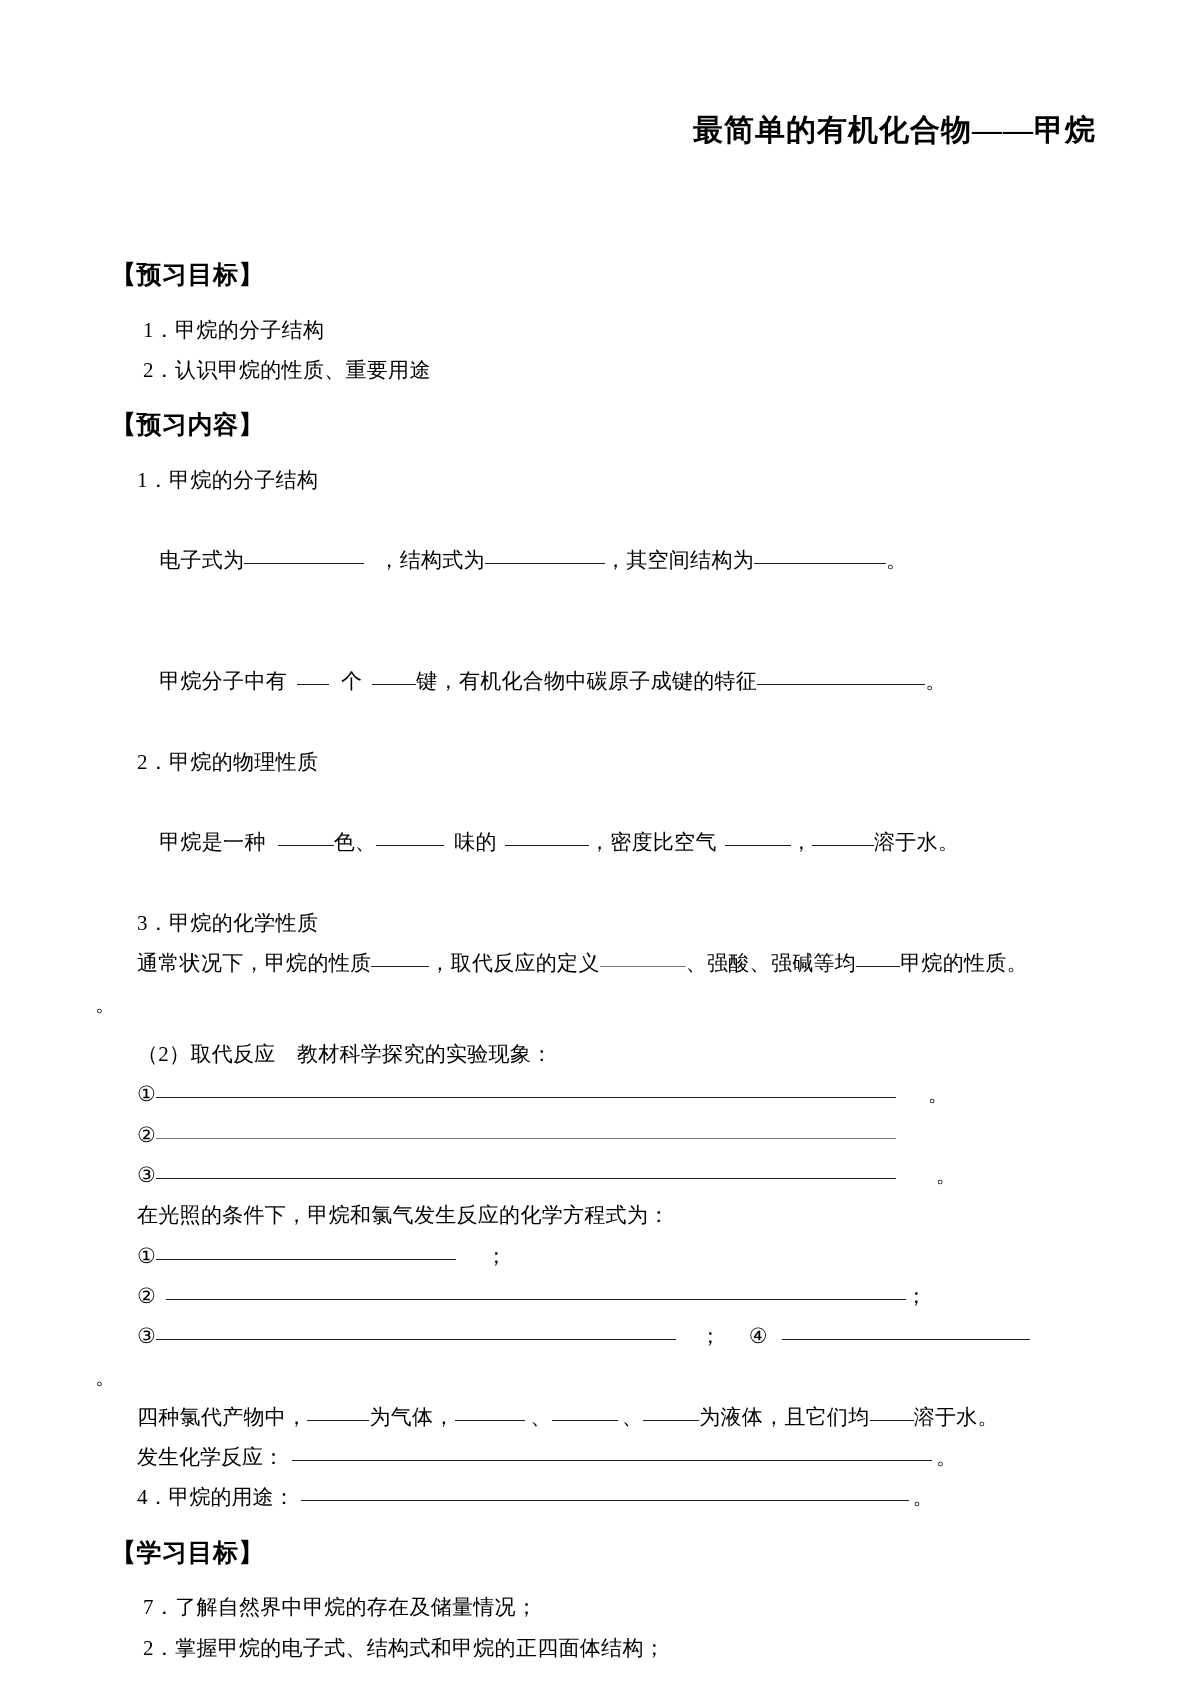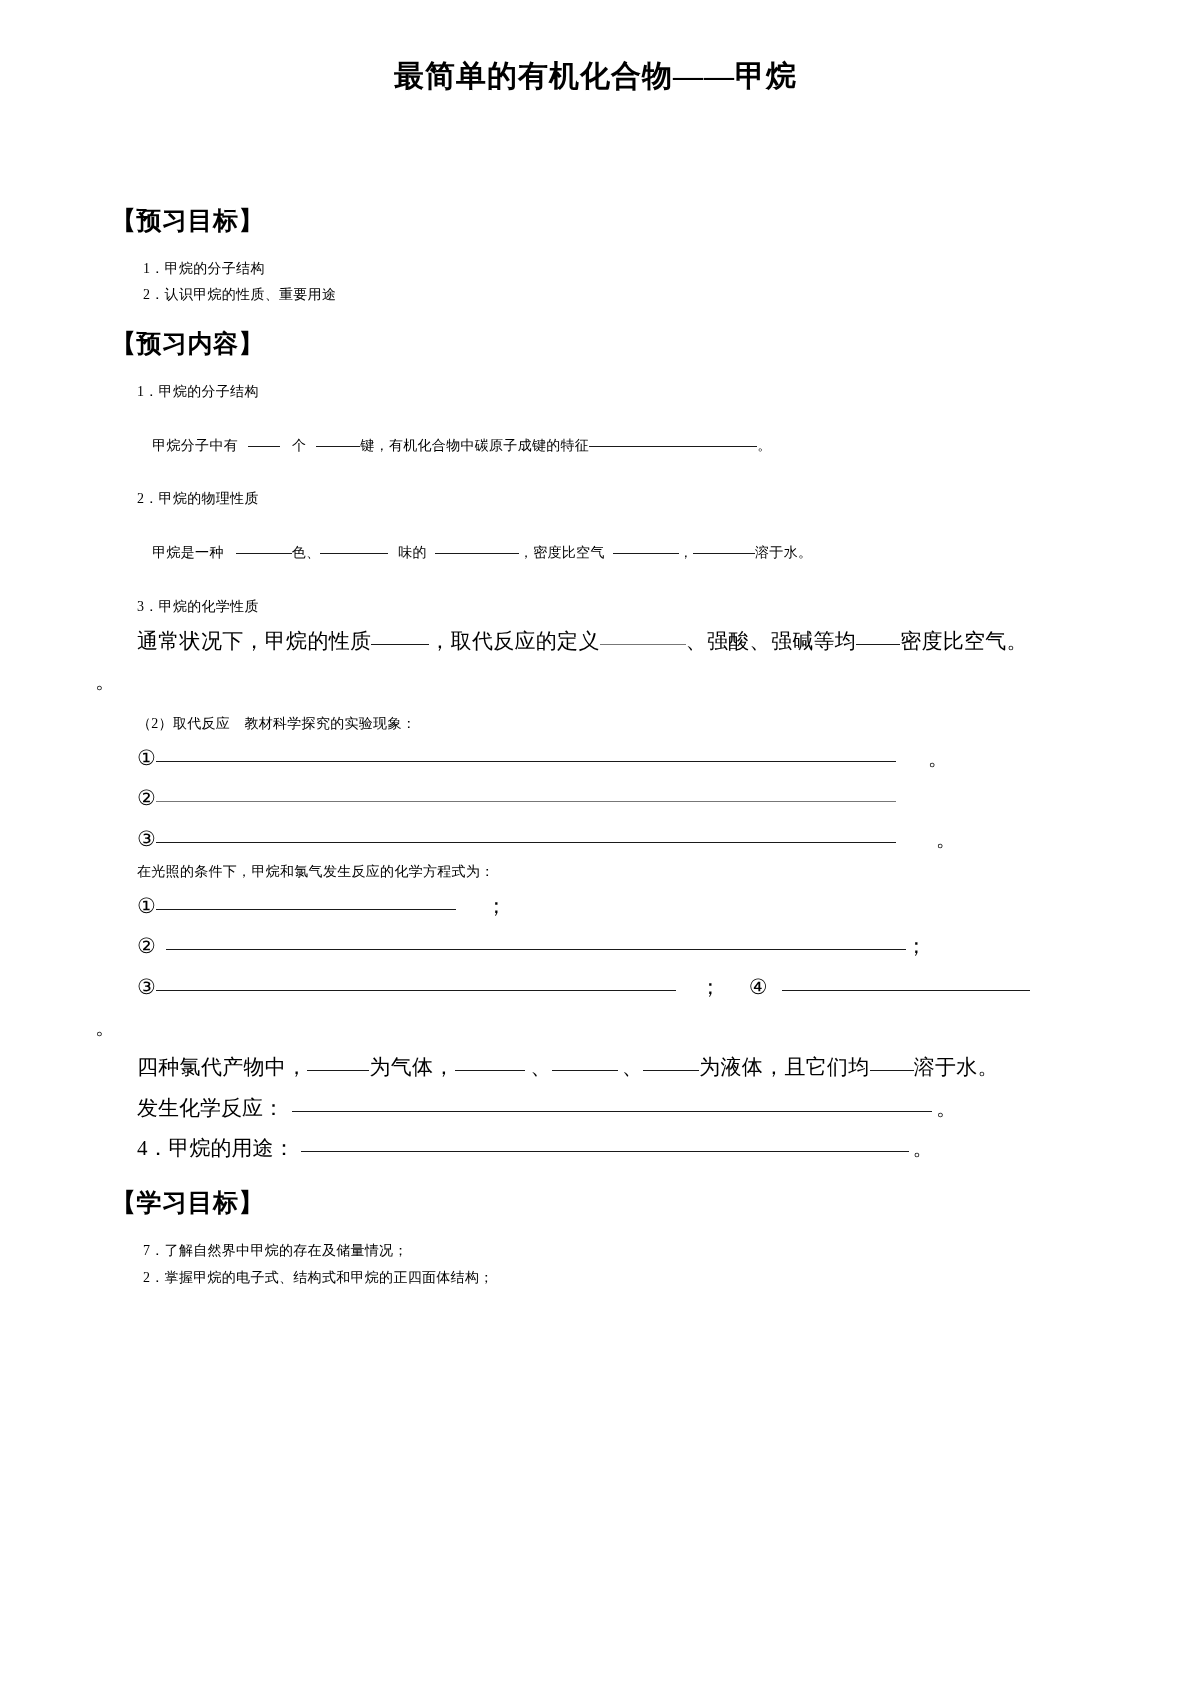--- a/index.html
+++ b/index.html
@@ -15,38 +15,38 @@
     position: relative;
     width: 1191px;
     height: 1684px;
     margin: 0 auto;
     background: #ffffff;
     overflow: hidden;
     box-sizing: border-box;
     padding: 0 95px;
   }
   .doc-title {
-    text-align: center;
+    text-align: right;
     font-size: 30px;
     font-weight: bold;
     letter-spacing: 1px;
     margin: 0;
-    padding-top: 58px;
+    padding-top: 112px;
     line-height: 1.2;
   }
   .section-heading {
     font-size: 25px;
     font-weight: bold;
     margin: 16px;
     line-height: 1.5;
     letter-spacing: 0.5px;
   }
   .spacer-after-title { height: 92px; }
   .body-line {
-    font-size: 14px;
+    font-size: 21px;
     line-height: 1.92;
     margin: 0;
     letter-spacing: 0.3px;
     white-space: pre-wrap;
   }
   .indent1 { padding-left: 42px; }
   .flow {
     font-size: 21px;
     line-height: 1.92;
     margin: 0;
@@ -93,35 +93,38 @@
   <div class="spacer-after-title"></div>
 
   <div class="section-heading">【预习目标】</div>
   <div class="body-line objectives-item">1．甲烷的分子结构</div>
   <div class="body-line objectives-item">2．认识甲烷的性质、重要用途</div>
 
   <div class="section-heading">【预习内容】</div>
 
   <div class="body-line indent1">1．甲烷的分子结构</div>
 
+  <div class="body-line indent1">
+    <span>电子式为</span><span class="rule" style="width:120px"></span><span style="display:inline-block;width:14px"></span><span>，结构式为</span><span class="rule" style="width:120px"></span><span>，其空间结构为</span><span class="rule" style="width:48px"></span><span class="rule" style="width:84px"></span><span>。</span>
+  </div>
 
   <div class="body-line indent1">
     <span>甲烷分子中有</span><span style="display:inline-block;width:10px"></span><span class="rule" style="width:32px"></span><span style="display:inline-block;width:12px"></span><span>个</span><span style="display:inline-block;width:10px"></span><span class="rule" style="width:44px"></span><span>键，有机化合物中碳原子成键的特征</span><span class="rule" style="width:168px"></span><span>。</span>
   </div>
 
   <div class="body-line indent1">2．甲烷的物理性质</div>
 
   <div class="body-line indent1">
     <span>甲烷是一种</span><span style="display:inline-block;width:12px"></span><span class="rule" style="width:56px"></span><span>色、</span><span class="rule" style="width:68px"></span><span style="display:inline-block;width:10px"></span><span>味的</span><span style="display:inline-block;width:8px"></span><span class="rule" style="width:84px"></span><span>，密度比空气</span><span style="display:inline-block;width:8px"></span><span class="rule" style="width:66px"></span><span>，</span><span class="rule" style="width:62px"></span><span>溶于水。</span>
   </div>
 
   <div class="body-line indent1">3．甲烷的化学性质</div>
 
   <div class="flow">
-    <span style="display:inline-block;width:42px"></span><span>通常状况下，甲烷的性质</span><span class="rule" style="width:58px"></span><span>，取代反应的定义</span><span class="rule thin" style="width:86px"></span><span>、强酸、强碱等均</span><span class="rule" style="width:44px"></span><span>密度比空气。</span>
+    <span style="display:inline-block;width:42px"></span><span>通常状况下，甲烷的性质</span><span class="rule" style="width:58px"></span><span>，取代反应的定义</span><span class="rule thin" style="width:86px"></span><span>、强酸、强碱等均</span><span class="rule" style="width:44px"></span><span>甲烷的性质。</span>
   </div>
 
   <div class="small-period">。</div>
 
   <div class="gap-s"></div>
 
   <div class="body-line indent1">（2）取代反应　教材科学探究的实验现象：</div>
 
   <div class="blank-row">
     <span class="marker">①</span>

